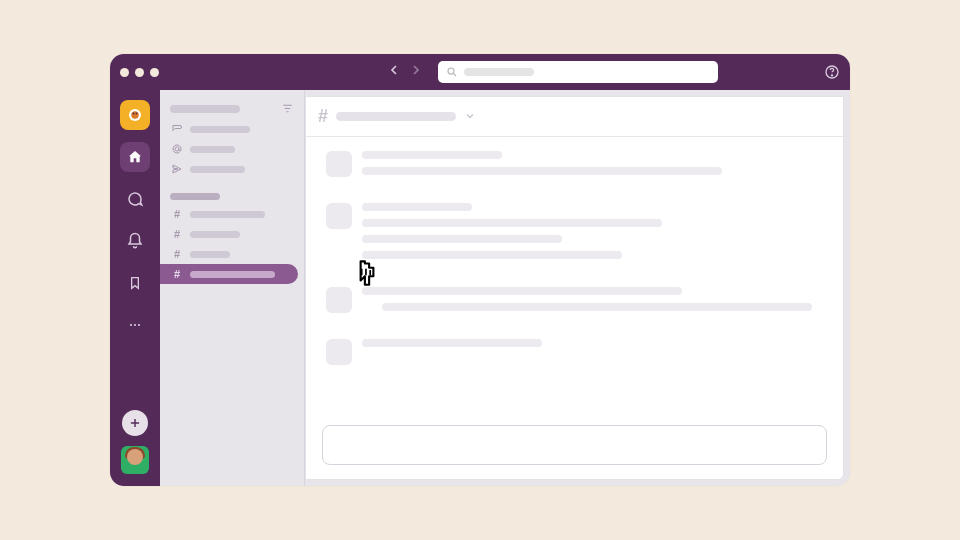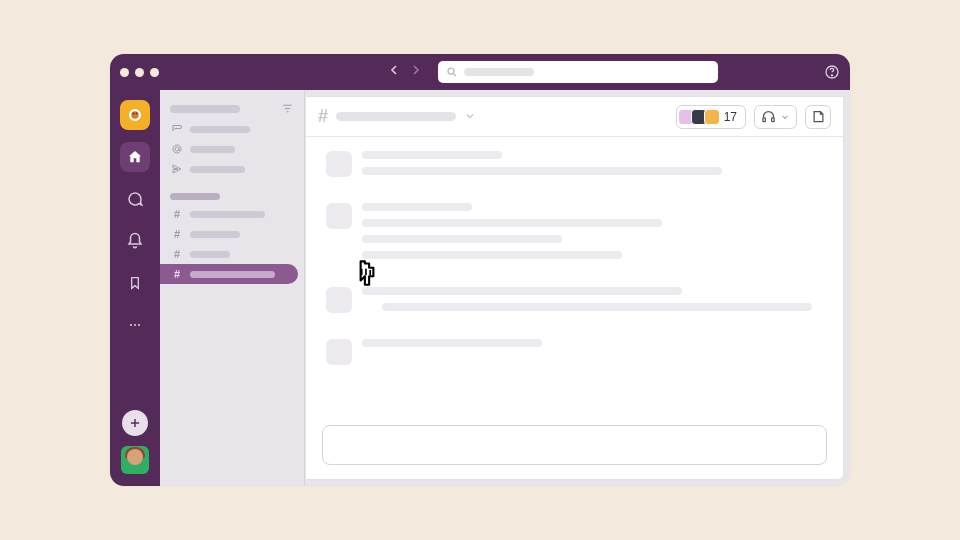--- a/index.html
+++ b/index.html
@@ -256,46 +256,20 @@
 
     <div class="main">
       <div class="chan-header">
         <span class="hash-lg">#</span>
         <div class="ph"></div>
         <span class="chev">
           <svg width="12" height="12" viewBox="0 0 24 24" fill="none" stroke="currentColor" stroke-width="2.5">
               <path d="M6 9l6 6 6-6"></path>
             </svg>
         </span>
-        <div class="hdr-right">
-          <div class="members">
-            <div class="mem-avas">
-                <span></span>
-                <span></span>
-                <span></span>
-              </div>
-            <span>17</span>
-          </div>
-          <div class="pill-btn">
-            <svg width="15" height="15" viewBox="0 0 24 24" fill="none" stroke="currentColor" stroke-width="2">
-                <path d="M4 14v-2a8 8 0 0 1 16 0v2"></path>
-                <rect x="3" y="14" width="4" height="6" rx="1"></rect>
-                <rect x="17" y="14" width="4" height="6" rx="1"></rect>
-              </svg>
-            <span class="chev"><svg width="10" height="10" viewBox="0 0 24 24" fill="none" stroke="currentColor" stroke-width="2.5">
-                  <path d="M6 9l6 6 6-6"></path>
-                </svg></span>
-          </div>
-          <div class="canvas-btn">
-            <svg width="15" height="15" viewBox="0 0 24 24" fill="none" stroke="currentColor" stroke-width="2">
-                <path d="M5 4h10l4 4v12H5V4z"></path>
-                <path d="M15 4v4h4"></path>
-              </svg>
-          </div>
-        </div>
       </div>
 
       <div class="messages">
         <div class="msg">
           <div class="msg-ava"></div>
           <div class="msg-body">
             <div class="line" style="width:140px"></div>
             <div class="line" style="width:360px"></div>
           </div>
         </div>

